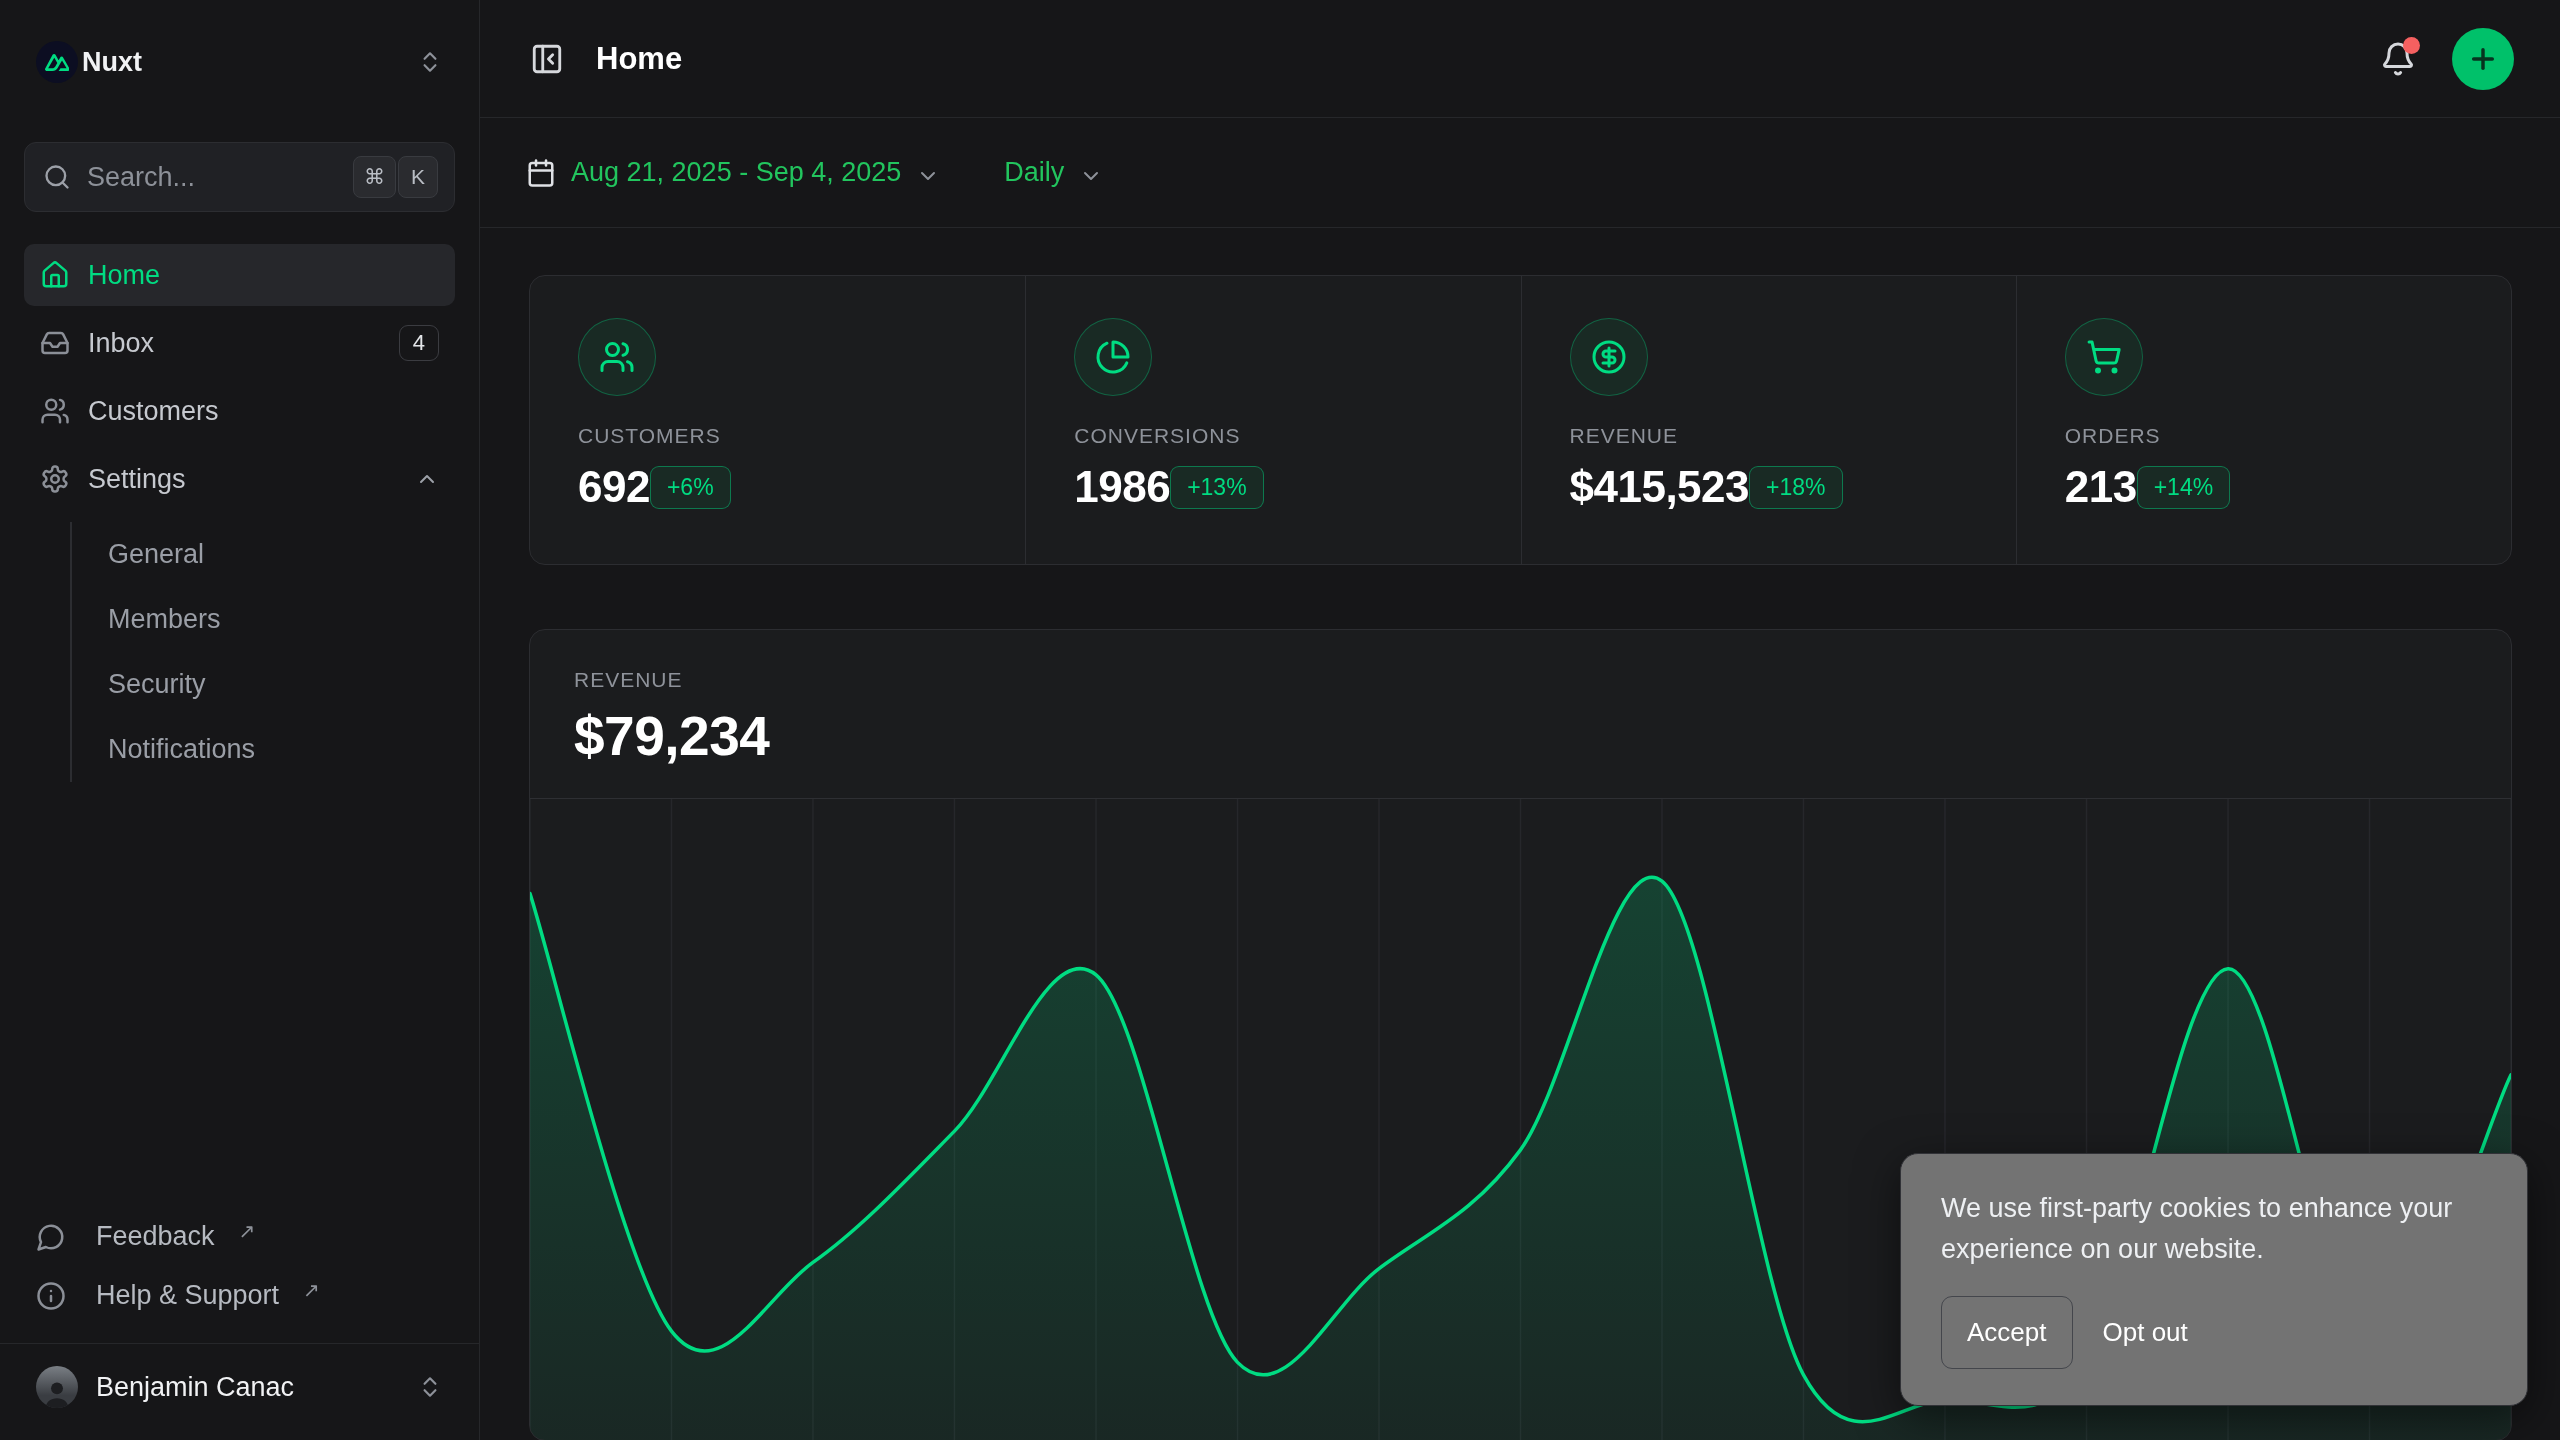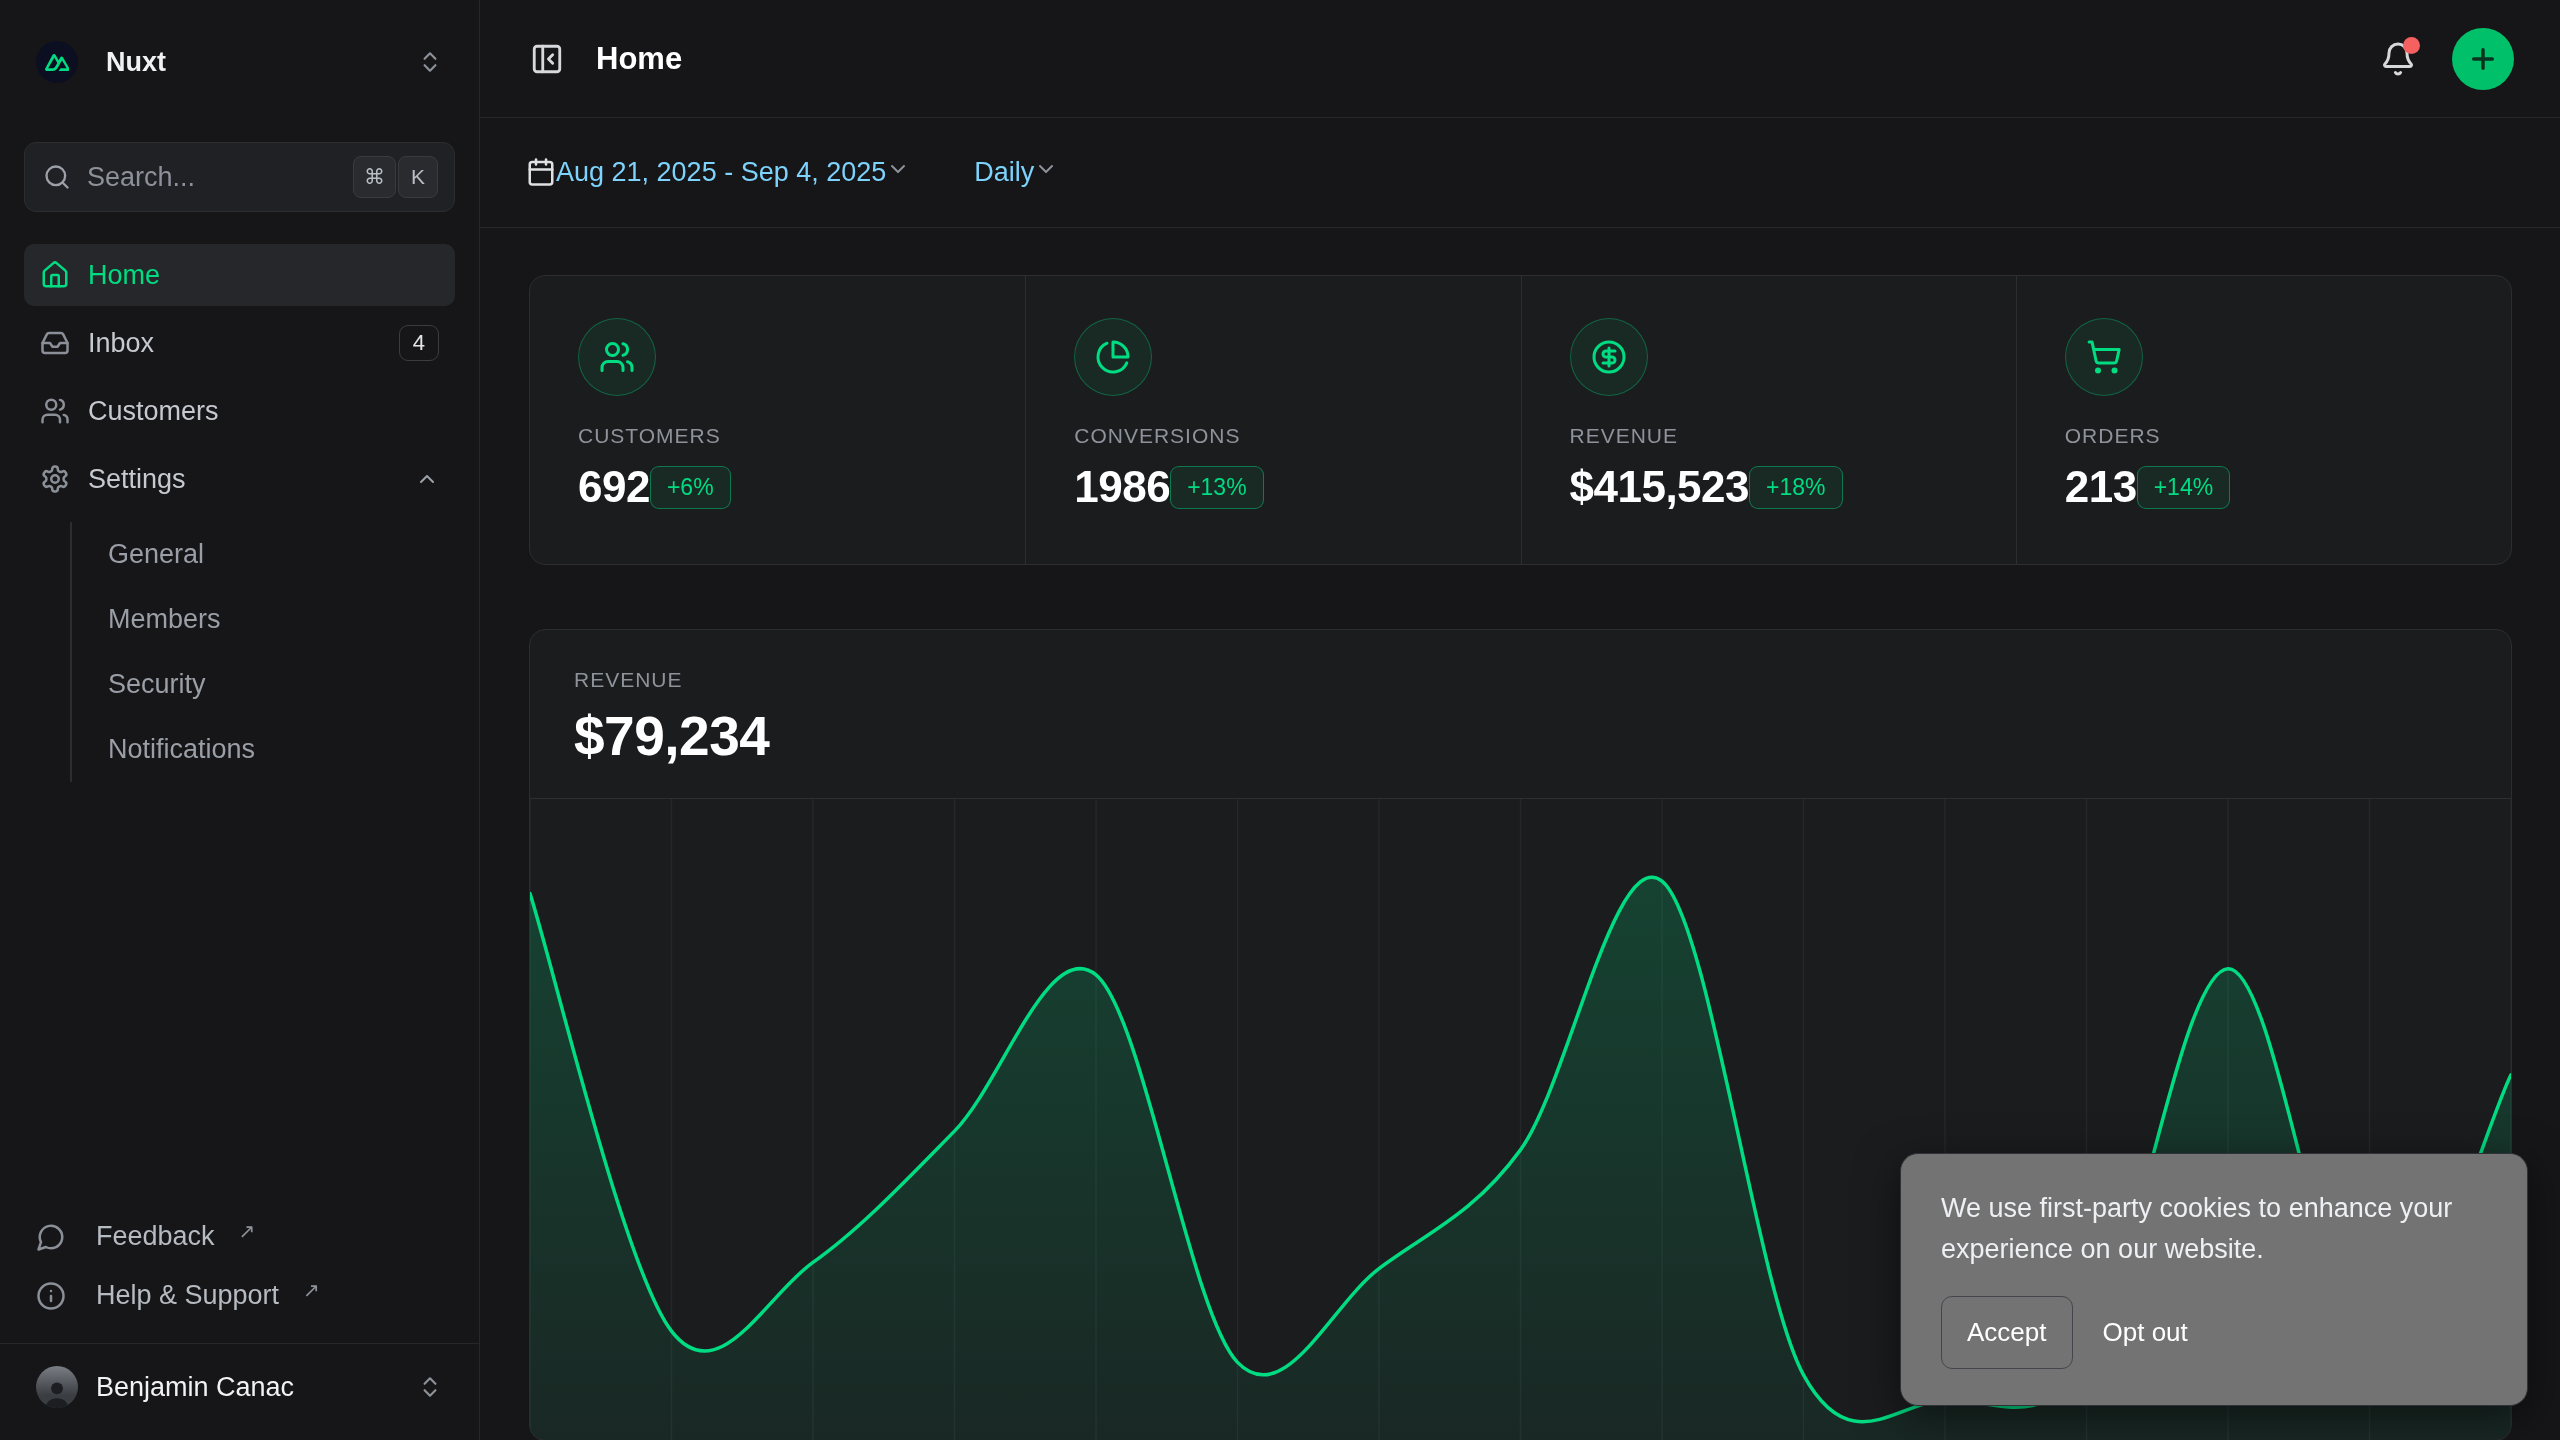--- a/index.html
+++ b/index.html
@@ -12,21 +12,21 @@
   svg { display:block; }
   .icon { flex:none; }
 
   
   .sidebar {
     width:480px; height:100%; flex:none;
     border-right:1px solid #26272a;
     display:flex; flex-direction:column;
     padding:24px 24px 20px;
   }
-  .logo-row { display:flex; align-items:center; gap:28px; padding:10px 12px; height:76px; cursor:pointer; border-radius:10px;text-align:center; }
+  .logo-row { display:flex; align-items:center; gap:4px; padding:10px 12px; height:76px; cursor:pointer; border-radius:10px;text-align:center; }
   .logo-circle { width:42px; height:42px; border-radius:50%; background:#0c0e22; display:flex; align-items:center; justify-content:center; }
   .brand-name { font-size:27px; font-weight:600; color:#f1f2f4; }
   .selector-icon { margin-left:auto; color:#8d9199; }
 
   .search-bar {
     margin-top:42px; height:70px; border-radius:12px;
     background:#202125; border:1px solid #2c2d31;
     display:flex; align-items:center; gap:16px; padding:0 16px 0 18px;
     cursor:text;
   }
@@ -77,21 +77,21 @@
   .page-title { font-size:31px; font-weight:700; color:#fff; }
   .header-right { margin-left:auto; display:flex; align-items:center; gap:30px; }
   .bell-wrap { position:relative; }
   .bell-dot { position:absolute; top:2px; right:2px; width:17px; height:17px; border-radius:50%; background:#f56060; }
   .plus-btn {
     width:62px; height:62px; border-radius:50%; border:none; cursor:pointer;
     background:#00c16a; color:#07331f; display:flex; align-items:center; justify-content:center;
   }
 
   .toolbar { height:110px; flex:none; border-bottom:1px solid #26272a; display:flex; align-items:center; padding:0 46px; gap:64px; }
-  .ghost-btn { display:flex; align-items:flex-start; background:none; border:none; cursor:pointer; color:#7dd3fc; font-size:27px; font-weight:500; font-family:inherit; }
+  .ghost-btn { display:flex; align-items:flex-end; gap:15px; background:none; border:none; cursor:pointer; color:#22c55e; font-size:27px; font-weight:500; font-family:inherit; }
   .ghost-btn .icon { color:#dfe1e5; }
   .ghost-btn .chev { color:#8d9199; }
 
   .content { flex:1; padding:47px 48px 0 49px; overflow:hidden; }
 
   .stats-card {
     height:290px; border:1px solid #2c2d31; border-radius:16px; background:#1b1c1e;
     display:grid; grid-template-columns:repeat(4,1fr);
   }
   .stat-cell { padding:42px 48px; cursor:pointer; }

